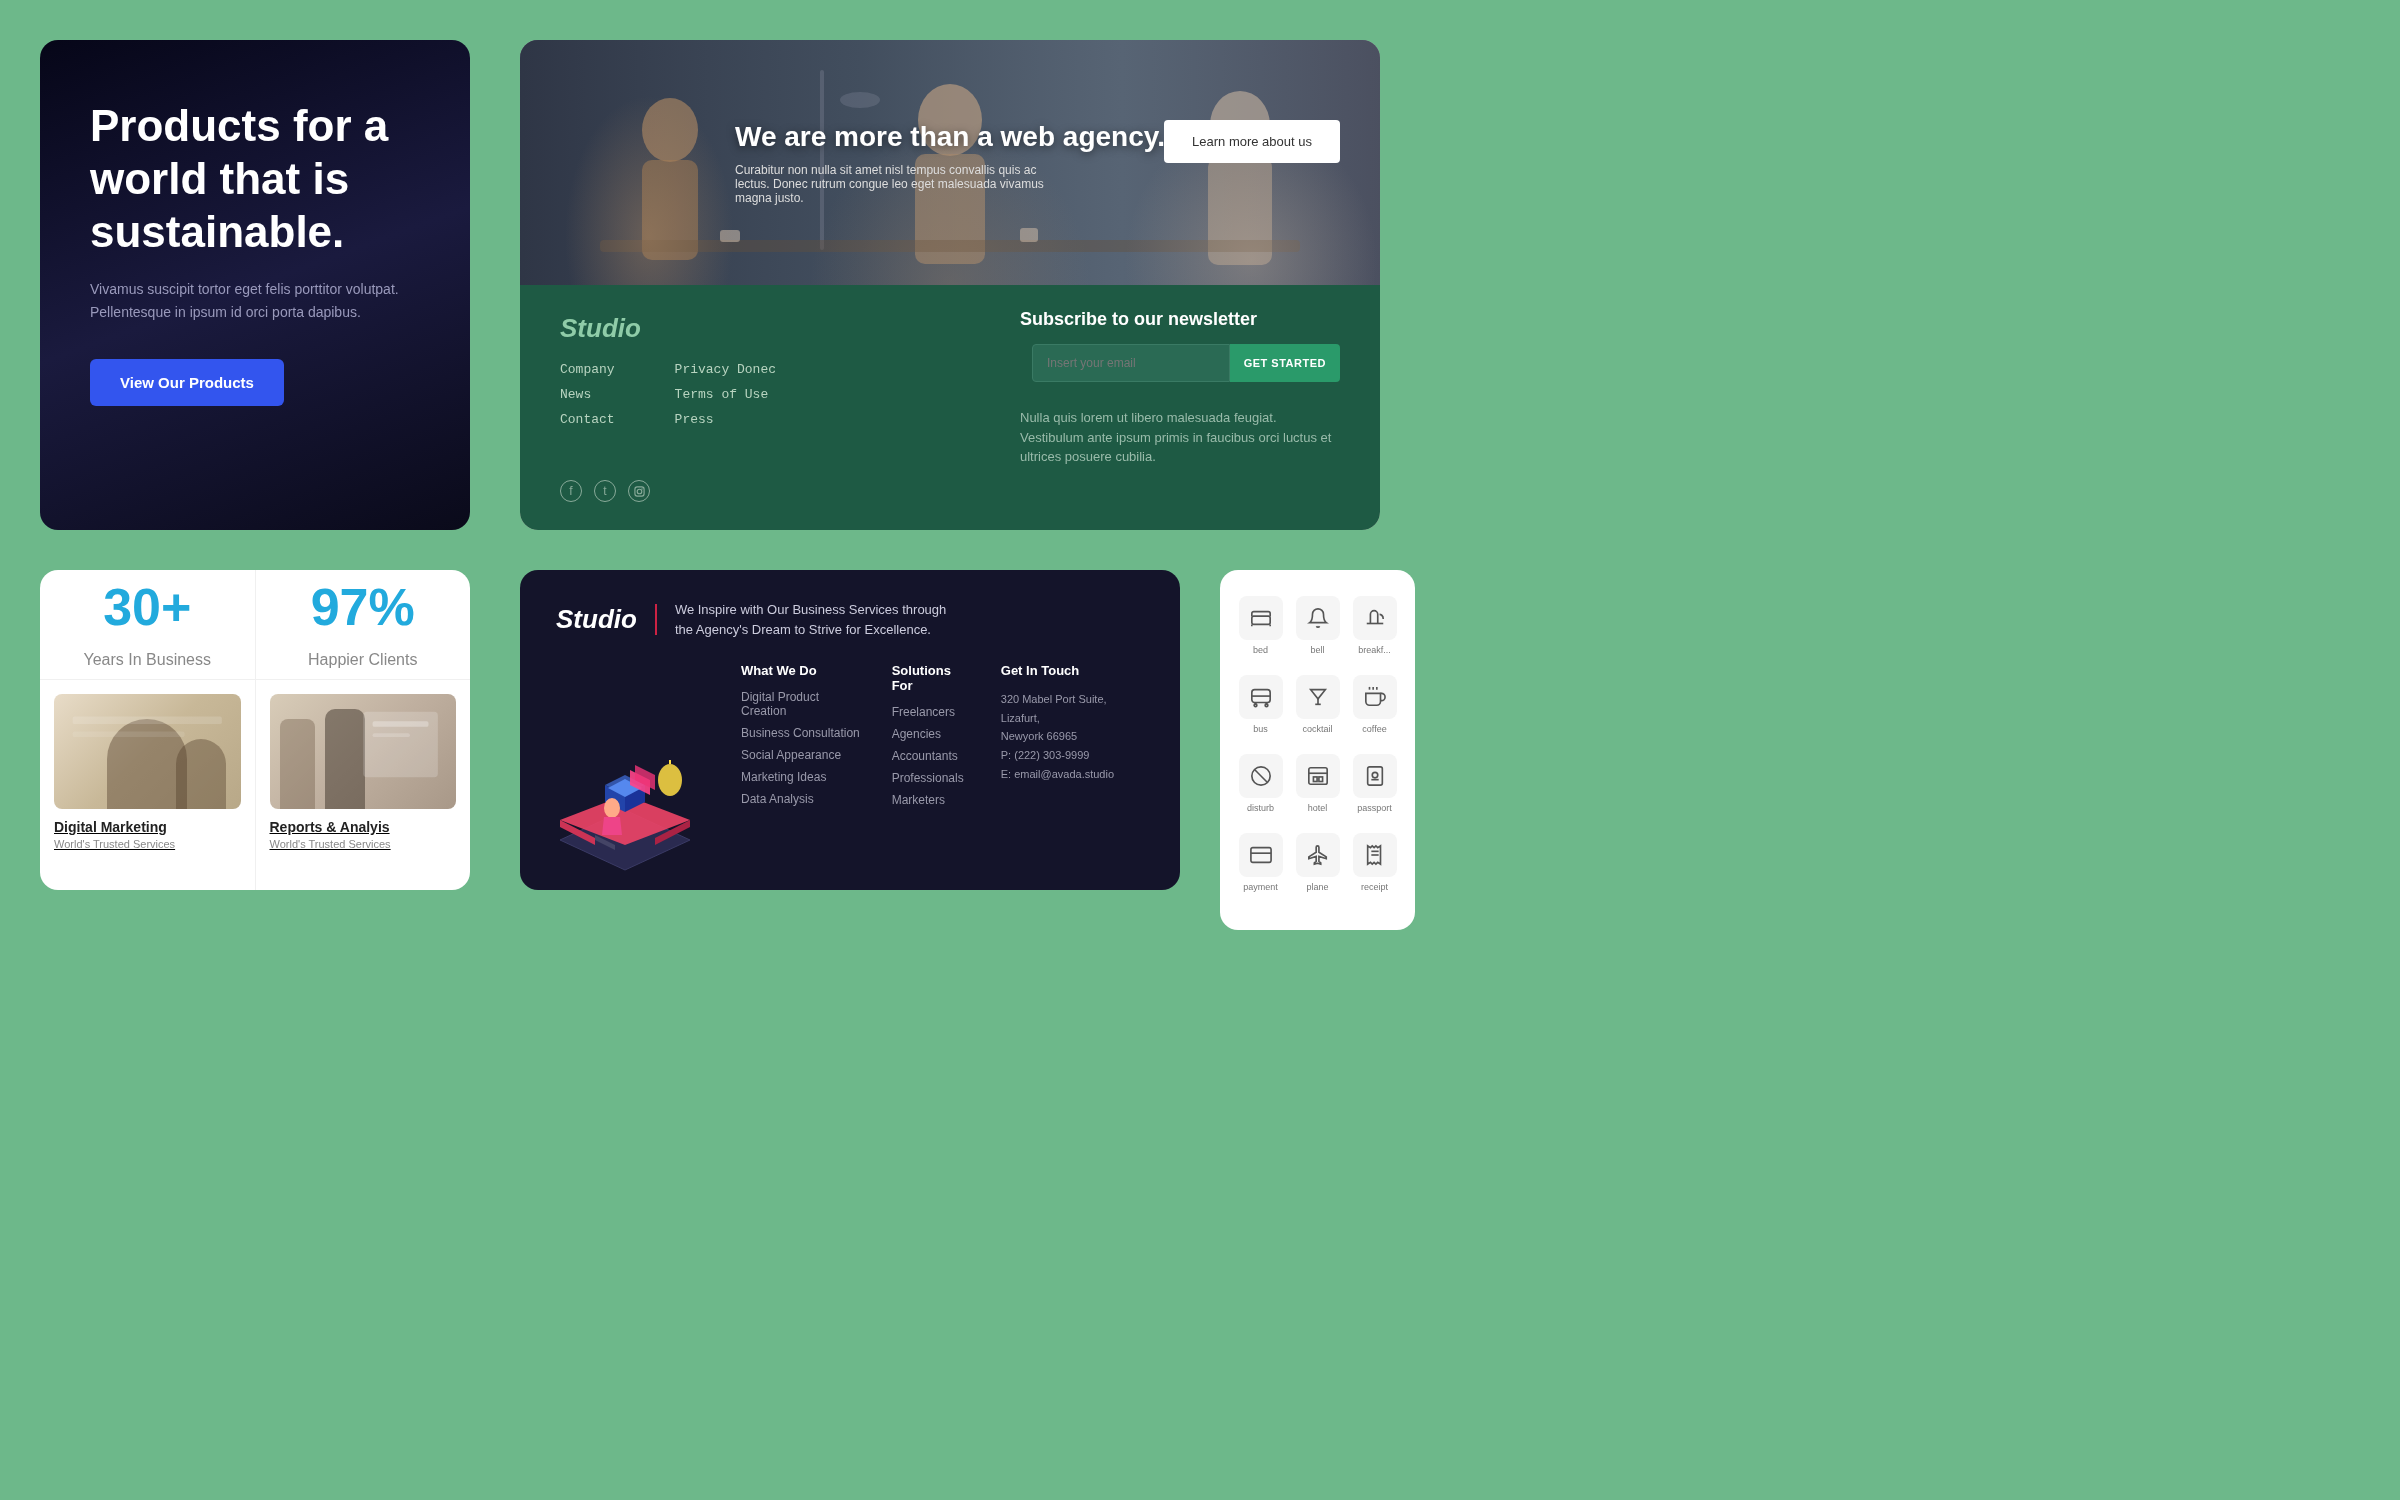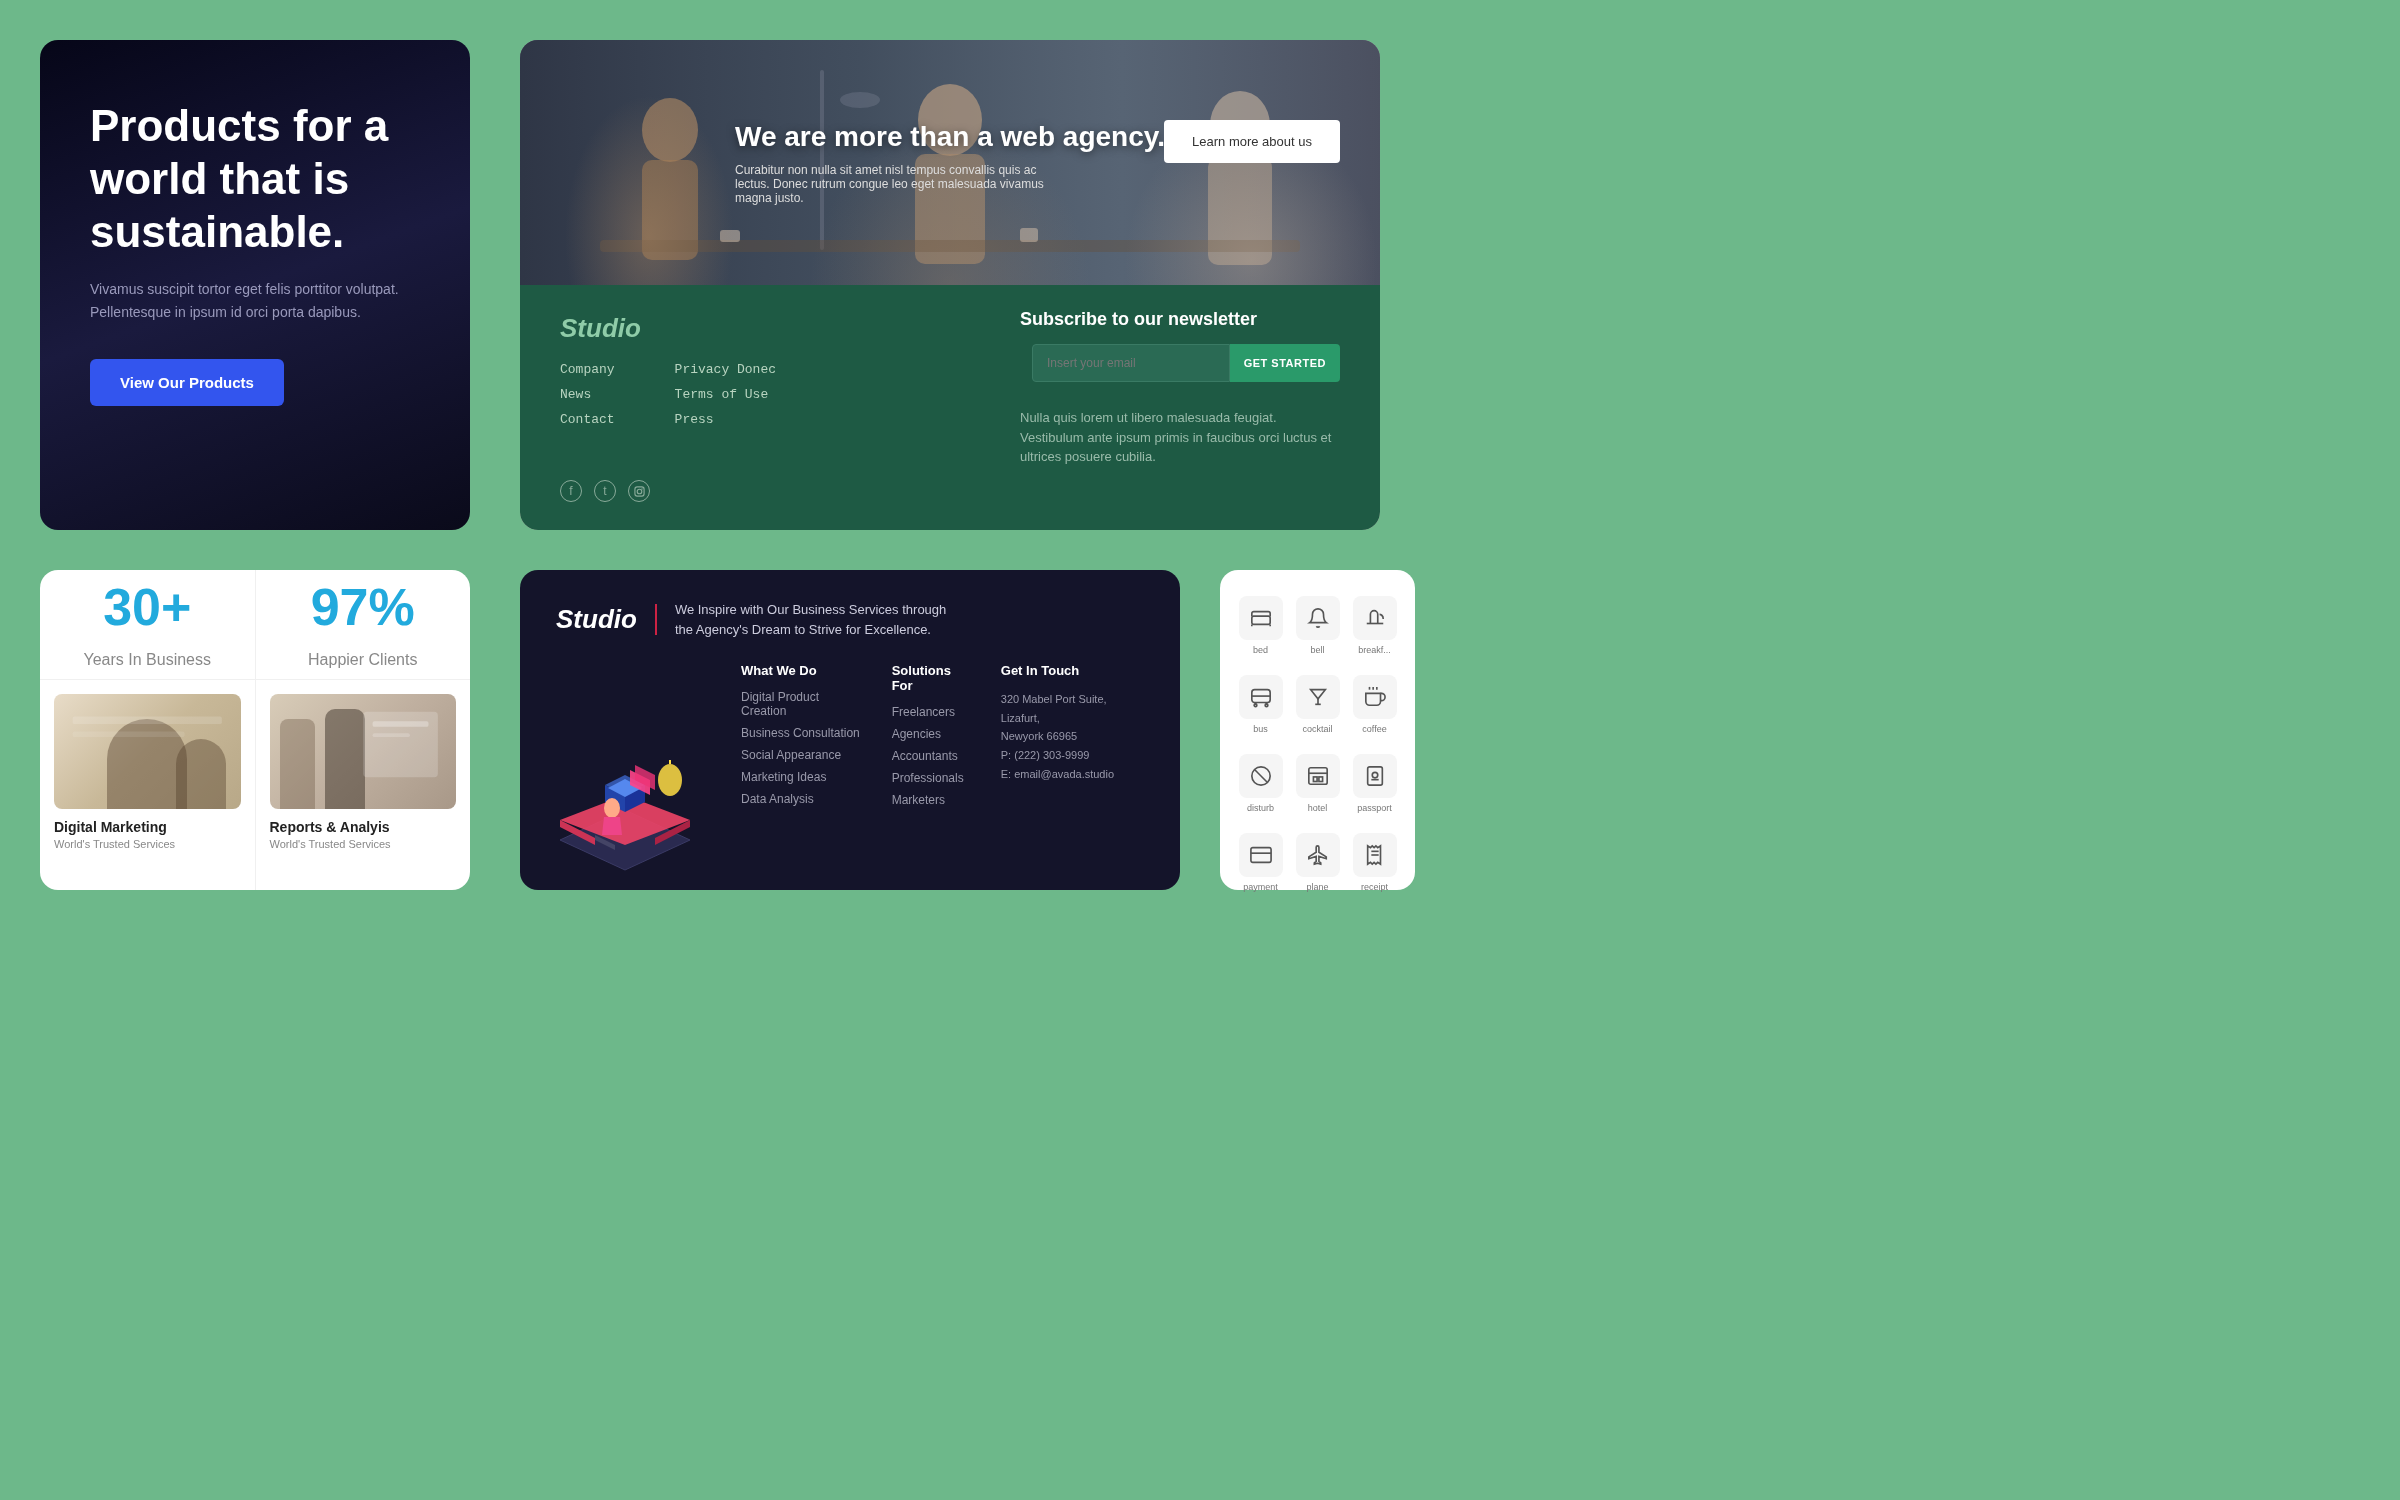--- a/index.html
+++ b/index.html
@@ -260,20 +260,21 @@
     .services-row {
       display: flex;
       height: 210px;
     }
     .svc-card {
       flex: 1;
       border-right: 1px solid #f0f0f0;
       padding: 14px;
       display: flex;
       flex-direction: column;
+      text-decoration: underline;
     }
     .svc-card:last-child { border-right: none; }
     .svc-img {
       width: 100%;
       height: 115px;
       border-radius: 8px;
       margin-bottom: 10px;
       overflow: hidden;
       position: relative;
     }
@@ -394,21 +395,21 @@
       font-size: 11px;
       line-height: 1.7;
     }
 
     
     .panel-5 {
       position: absolute;
       top: 570px;
       left: 1220px;
       width: 195px;
-      height: 320px;
+      height: 360px;
       background: #fff;
       border-radius: 18px;
       padding: 18px 14px;
     }
     .icons-g {
       display: grid;
       grid-template-columns: repeat(3, 1fr);
       gap: 4px;
     }
     .ic-item {

